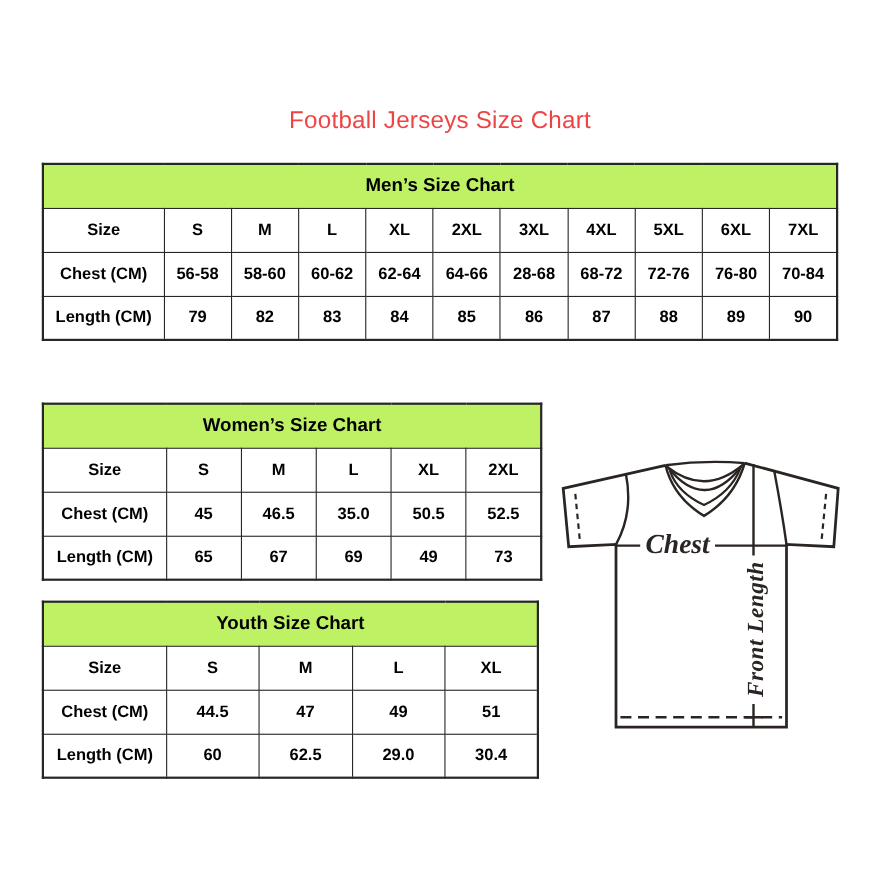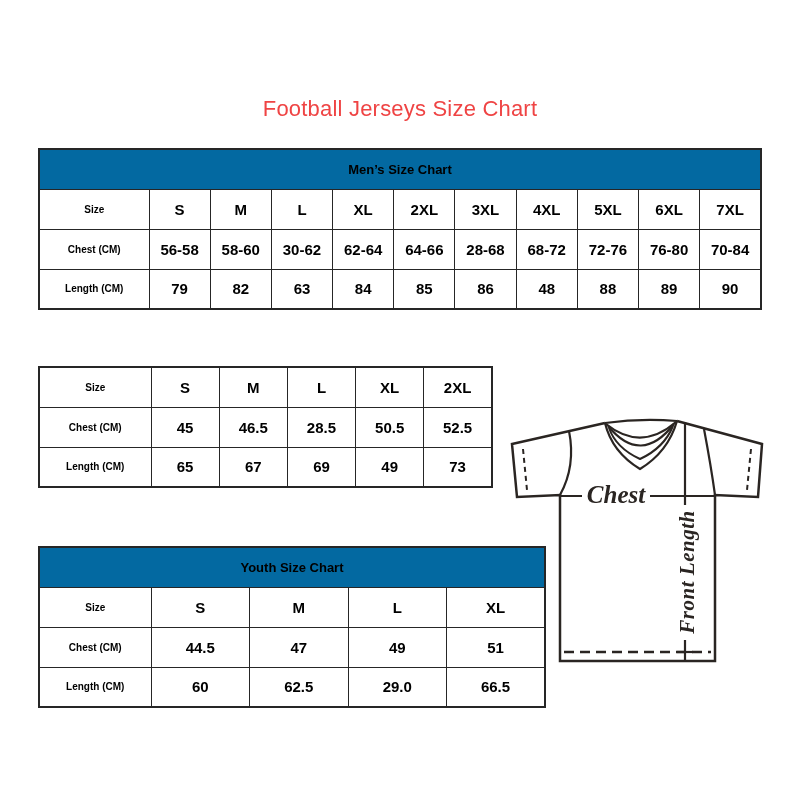--- a/index.html
+++ b/index.html
@@ -30,37 +30,37 @@
   }
   table.size-table {
     position: absolute;
     border-collapse: collapse;
     table-layout: fixed;
     border: 2px solid #262626;
     background: #ffffff;
   }
   #mens-table   { left: 38px; top: 148px; width: 724px; }
   #womens-table { left: 38px; top: 366px; width: 455px; }
-  #youth-table  { left: 38px; top: 546px; width: 508px; padding-left: 48px; }
+  #youth-table  { left: 38px; top: 546px; width: 452px; padding-left: 48px; }
 
   table.size-table td {
     border: 1.5px solid #262626;
     text-align: center;
     vertical-align: middle;
     padding: 0;
     color: #000000;
     font-weight: bold;
   }
   tr.title-row { height: 40px; }
   td.table-title {
-    background: #0369a1;
-    font-size: 13px;
+    background: #bef264;
+    font-size: 17px;
   }
   tr.data-row { height: 40px; }
-  td.row-label { font-size: 10px; }
+  td.row-label { font-size: 15px; }
   td.size-cell { font-size: 15px; }
 
   #jersey {
     position: absolute;
     left: 505px;
     top: 410px;
     width: 262px;
     height: 256px;
   }
   .diagram-label {
@@ -110,68 +110,71 @@
           <td class="size-cell">3XL</td>
           <td class="size-cell">4XL</td>
           <td class="size-cell">5XL</td>
           <td class="size-cell">6XL</td>
           <td class="size-cell">7XL</td>
         </tr>
         <tr class="data-row">
           <td class="row-label">Chest (CM)</td>
           <td class="size-cell">56-58</td>
           <td class="size-cell">58-60</td>
-          <td class="size-cell">30-62</td>
+          <td class="size-cell">60-62</td>
           <td class="size-cell">62-64</td>
           <td class="size-cell">64-66</td>
           <td class="size-cell">28-68</td>
           <td class="size-cell">68-72</td>
           <td class="size-cell">72-76</td>
           <td class="size-cell">76-80</td>
           <td class="size-cell">70-84</td>
         </tr>
         <tr class="data-row">
           <td class="row-label">Length (CM)</td>
           <td class="size-cell">79</td>
           <td class="size-cell">82</td>
-          <td class="size-cell">63</td>
+          <td class="size-cell">83</td>
           <td class="size-cell">84</td>
           <td class="size-cell">85</td>
           <td class="size-cell">86</td>
-          <td class="size-cell">48</td>
+          <td class="size-cell">87</td>
           <td class="size-cell">88</td>
           <td class="size-cell">89</td>
           <td class="size-cell">90</td>
         </tr>
       </tbody>
     </table>
 
   <table id="womens-table" class="size-table">
       <colgroup>
         <col style="width: 112px;">
         <col>
         <col>
         <col>
         <col>
         <col>
       </colgroup>
       <tbody>
+        <tr class="title-row">
+          <td colspan="6" class="table-title">Women’s Size Chart</td>
+        </tr>
         <tr class="data-row">
           <td class="row-label">Size</td>
           <td class="size-cell">S</td>
           <td class="size-cell">M</td>
           <td class="size-cell">L</td>
           <td class="size-cell">XL</td>
           <td class="size-cell">2XL</td>
         </tr>
         <tr class="data-row">
           <td class="row-label">Chest (CM)</td>
           <td class="size-cell">45</td>
           <td class="size-cell">46.5</td>
-          <td class="size-cell">28.5</td>
+          <td class="size-cell">35.0</td>
           <td class="size-cell">50.5</td>
           <td class="size-cell">52.5</td>
         </tr>
         <tr class="data-row">
           <td class="row-label">Length (CM)</td>
           <td class="size-cell">65</td>
           <td class="size-cell">67</td>
           <td class="size-cell">69</td>
           <td class="size-cell">49</td>
           <td class="size-cell">73</td>
@@ -203,21 +206,21 @@
           <td class="size-cell">44.5</td>
           <td class="size-cell">47</td>
           <td class="size-cell">49</td>
           <td class="size-cell">51</td>
         </tr>
         <tr class="data-row">
           <td class="row-label">Length (CM)</td>
           <td class="size-cell">60</td>
           <td class="size-cell">62.5</td>
           <td class="size-cell">29.0</td>
-          <td class="size-cell">66.5</td>
+          <td class="size-cell">30.4</td>
         </tr>
       </tbody>
     </table>
 
   <svg id="jersey" viewBox="505 410 262 256" xmlns="http://www.w3.org/2000/svg">
     <g fill="none" stroke="#2a2522" stroke-width="2.5" stroke-linejoin="miter" stroke-linecap="butt">
       <path d="M605,423 L512,444 L517,497 L560,495 L560,661 L715,661 L715,495 L758,497 L762,444 L677,421"></path>
       <path stroke-width="2.2" d="M605,423 Q641,418 677,421"></path>
       <path stroke-width="2.2" d="M606,424 Q641,452 676,422"></path>
       <path stroke-width="2.2" d="M608,426 Q641,466 674,424"></path>

